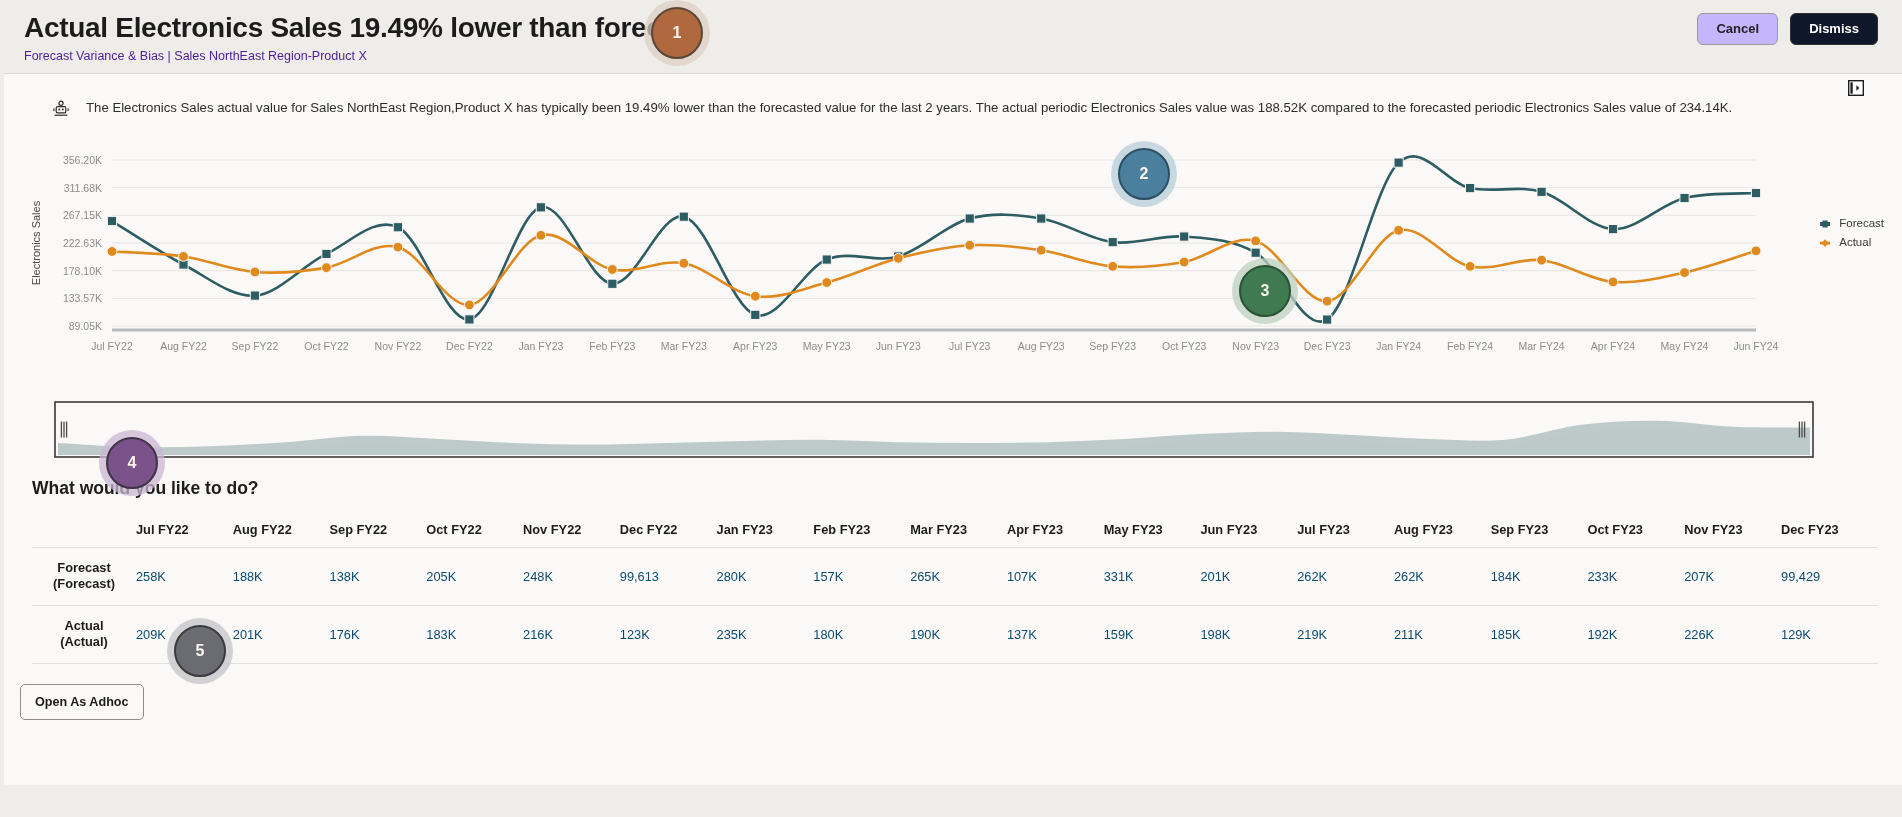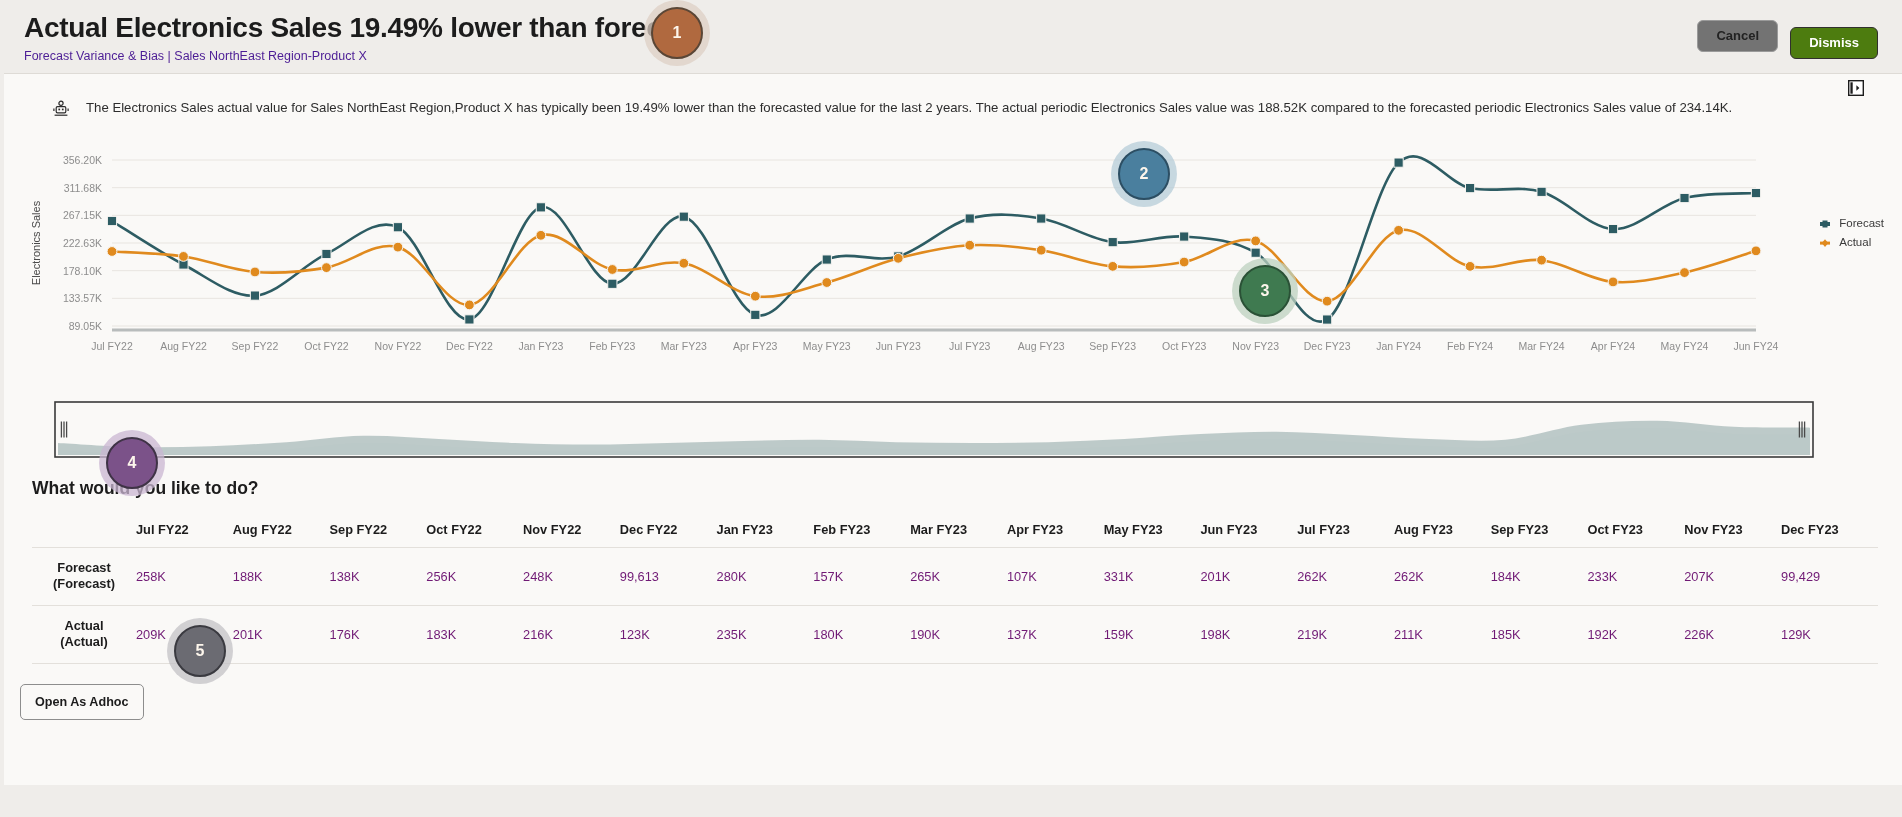--- a/index.html
+++ b/index.html
@@ -30,22 +30,22 @@
   .header-actions {
     position:absolute; right:24px; top:13px;
     display:flex; gap:12px; align-items:center;
   }
   .btn {
     font-family:"Liberation Sans", sans-serif;
     font-size:13px; font-weight:bold;
     border-radius:6px; cursor:pointer;
     padding:8px 18px; line-height:14px;
   }
-  .btn-cancel { background:#737373; color:#222; border:1px solid #9a9a9a; }
-  .btn-dismiss { background:#4d7c0f; color:#ffffff; border:1px solid #31302e;margin-top:14px; }
+  .btn-cancel { background:#c4b5fd; color:#222; border:1px solid #9a9a9a; }
+  .btn-dismiss { background:#0f172a; color:#ffffff; border:1px solid #31302e; }
 
   
   .panel {
     position:absolute; left:4px; top:73px;
     width:1902px; height:712px;
     background:#faf9f7;
     border-top:1px solid #dedbd6;
   }
 
   
@@ -86,21 +86,21 @@
   .table-wrap { padding:14px 28px 0 28px; }
   table.data { width:100%; border-collapse:collapse; table-layout:fixed; }
   table.data th, table.data td {
     font-size:12.8px; text-align:left; padding:0; vertical-align:middle;
   }
   table.data th {
     font-weight:bold; color:#1c1c1c; height:34px;
     border-bottom:1px solid #e3e0db;
   }
   table.data th.rowhead-col { width:104px; }
-  table.data td { height:58px; border-bottom:1px solid #e3e0db; color:#701a75; }
+  table.data td { height:58px; border-bottom:1px solid #e3e0db; color:#0c4a6e; }
   table.data td.rowhead {
     font-weight:bold; text-align:center; line-height:16px; color:#1c1c1c;
   }
 
   
   .footer { padding:20px 0 0 16px; }
   .btn-adhoc {
     background:#faf9f7; border:1px solid #8d8d8d; border-radius:5px;
     font-size:12.6px; font-weight:bold; color:#1c1c1c;
     padding:10px 14px; cursor:pointer;
@@ -311,21 +311,21 @@
           </thead>
         <tbody id="tbody">
             <tr>
               <td class="rowhead">
                 <div>Forecast</div>
                 <div>(Forecast)</div>
               </td>
               <td>258K</td>
               <td>188K</td>
               <td>138K</td>
-              <td>256K</td>
+              <td>205K</td>
               <td>248K</td>
               <td>99,613</td>
               <td>280K</td>
               <td>157K</td>
               <td>265K</td>
               <td>107K</td>
               <td>331K</td>
               <td>201K</td>
               <td>262K</td>
               <td>262K</td>

